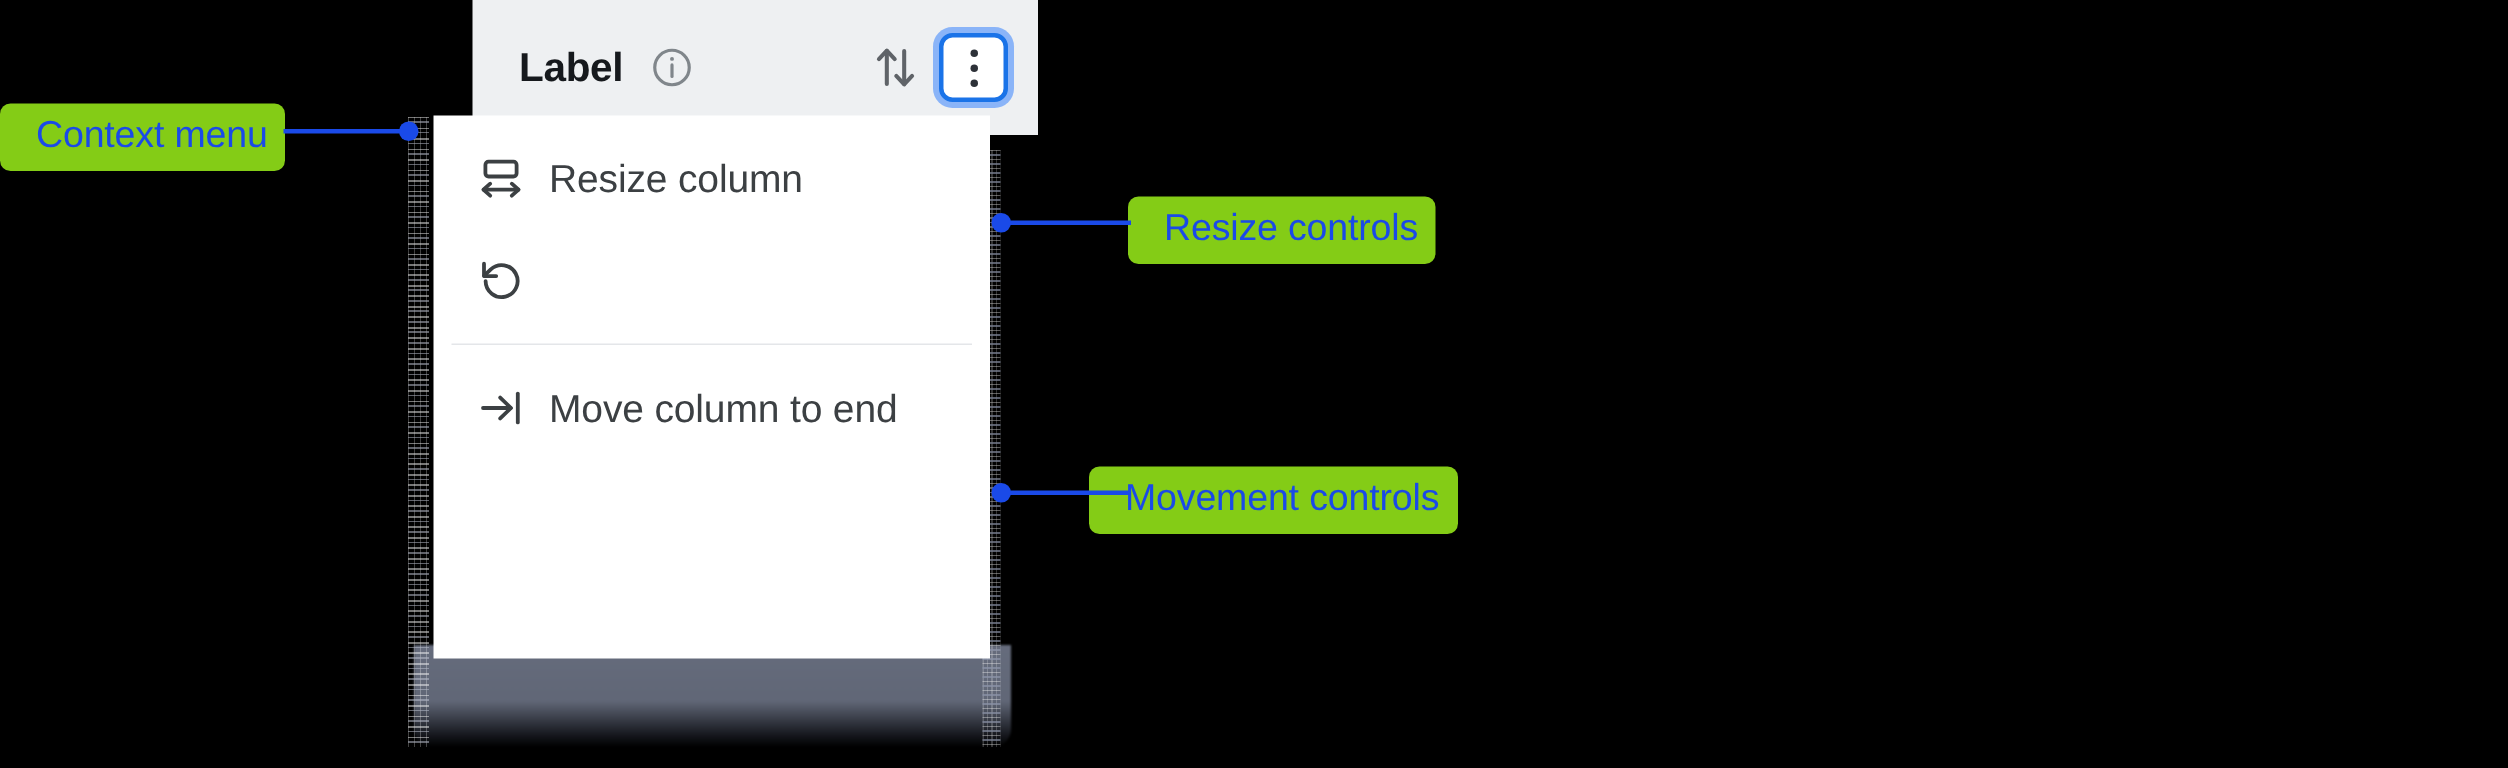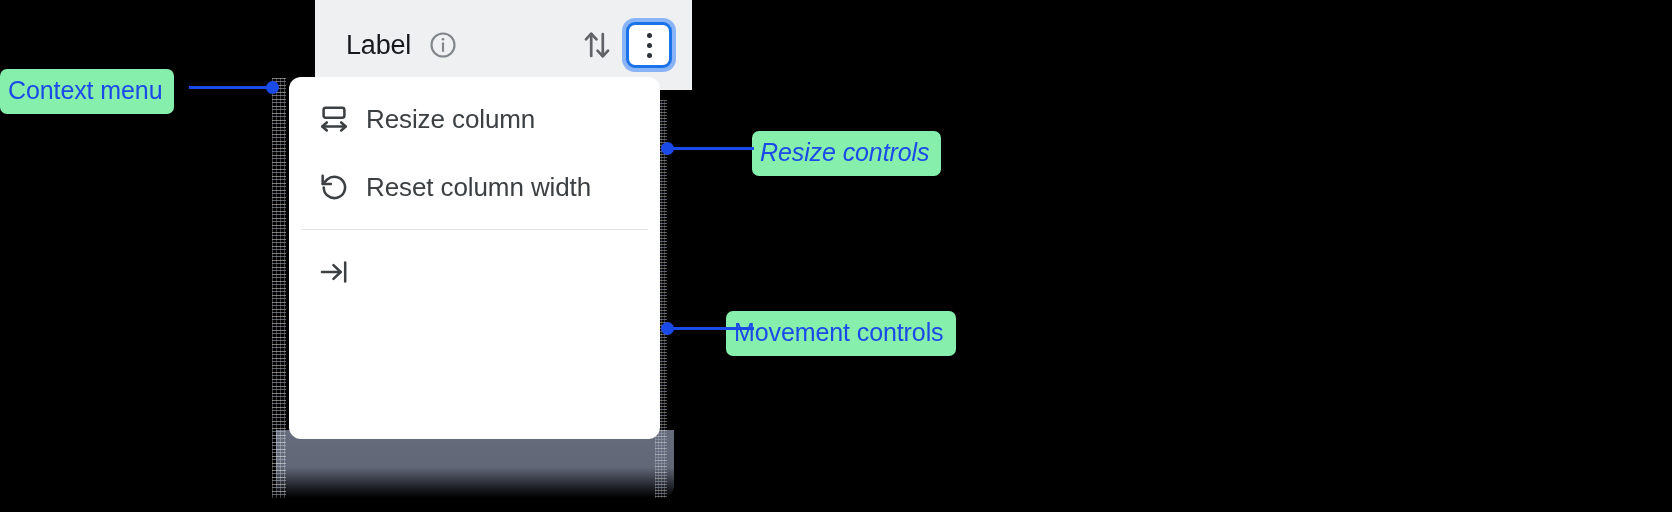--- a/index.html
+++ b/index.html
@@ -33,21 +33,21 @@
     right: 0;
     bottom: 0;
     height: 90px;
     display: flex;
     align-items: center;
     padding: 0 14px 0 31px;
     box-sizing: border-box;
   }
   .header-label {
     font-size: 27px;
-    font-weight: 400;
+    font-weight: 700;
     color: #16191d;
     letter-spacing: -0.2px;
     white-space: nowrap;
   }
   .info-icon {
     margin-left: 17px;
     width: 30px;
     height: 30px;
     display: block;
     flex: 0 0 auto;
@@ -129,21 +129,21 @@
         rgba(0,0,0,0) 1px, rgba(0,0,0,0) 3px);
     opacity: 0.8;
   }
   .menu {
     position: absolute;
     left: 289px;
     top: 77px;
     width: 371px;
     height: 362px;
     background: #ffffff;
-    border-radius: 12px;
+    border-radius: 0;
     box-sizing: border-box;
     padding: 0;
     overflow: hidden;
   }
   .menu-item {
     height: 68px;
     display: flex;
     align-items: center;
     padding-left: 29px;
     box-sizing: border-box;
@@ -165,26 +165,26 @@
   .menu-divider {
     height: 1px;
     background: #e4e6e9;
     margin: 8px 12px 8px 12px;
   }
   .menu-group-pad-top { padding-top: 8px; }
 
   
   .annot-badge {
     position: absolute;
-    background: #86efac;
+    background: #84cc16;
     color: #1a4ae8;
     border-radius: 7px;
     font-size: 25px;
     line-height: 1;
-    padding: 9px 12px 11px 8px;
+    padding: 9px 12px 11px 24px;
     white-space: nowrap;
     letter-spacing: -0.1px;
   }
   .annot-line {
     position: absolute;
     height: 3px;
     background: #1a4ae8;
   }
   .annot-dot {
     position: absolute;
@@ -247,44 +247,44 @@
       <span class="menu-item-label">Resize column</span>
     </div>
 
     <div class="menu-item">
       <span class="menu-item-icon">
         <svg viewBox="0 0 24 24" width="32" height="32" fill="none" stroke="#3c4043" stroke-width="1.9" stroke-linecap="round" stroke-linejoin="round">
           <path d="M4.3 12.3a8 8 0 1 0 2.6-5.9L3.6 9.6"></path>
           <polyline points="3.5,3.6 3.5,9.8 9.6,9.8"></polyline>
         </svg>
       </span>
-      <span class="menu-item-label">Reset column width</span>
     </div>
   </div>
 
   <div class="menu-divider"></div>
 
   <div>
 
 
     <div class="menu-item">
       <span class="menu-item-icon">
         <svg viewBox="0 0 24 24" width="32" height="32" fill="none" stroke="#3c4043" stroke-width="1.9" stroke-linecap="round" stroke-linejoin="round">
           <line x1="20.4" y1="4.8" x2="20.4" y2="19.2"></line>
           <line x1="3" y1="12" x2="16.8" y2="12"></line>
           <polyline points="11.6,6.8 17,12 11.6,17.2"></polyline>
         </svg>
       </span>
+      <span class="menu-item-label">Move column to end</span>
     </div>
   </div>
 </div>
 
 <div class="annot-badge" style="left:0px; top:69px;">Context menu</div>
 <div class="annot-line" style="left:189px; top:86px; width:82px;"></div>
 <div class="annot-dot" style="left:266px; top:81px;"></div>
 
-<div class="annot-badge" style="left:752px; top:131px;font-style:italic;">Resize controls</div>
+<div class="annot-badge" style="left:752px; top:131px;">Resize controls</div>
 <div class="annot-line" style="left:668px; top:147px; width:86px;"></div>
 <div class="annot-dot" style="left:661px; top:142px;"></div>
 
 <div class="annot-badge" style="left:726px; top:311px;">Movement controls</div>
 <div class="annot-line" style="left:668px; top:327px; width:86px;"></div>
 <div class="annot-dot" style="left:661px; top:322px;"></div>
 
 </body></html>

